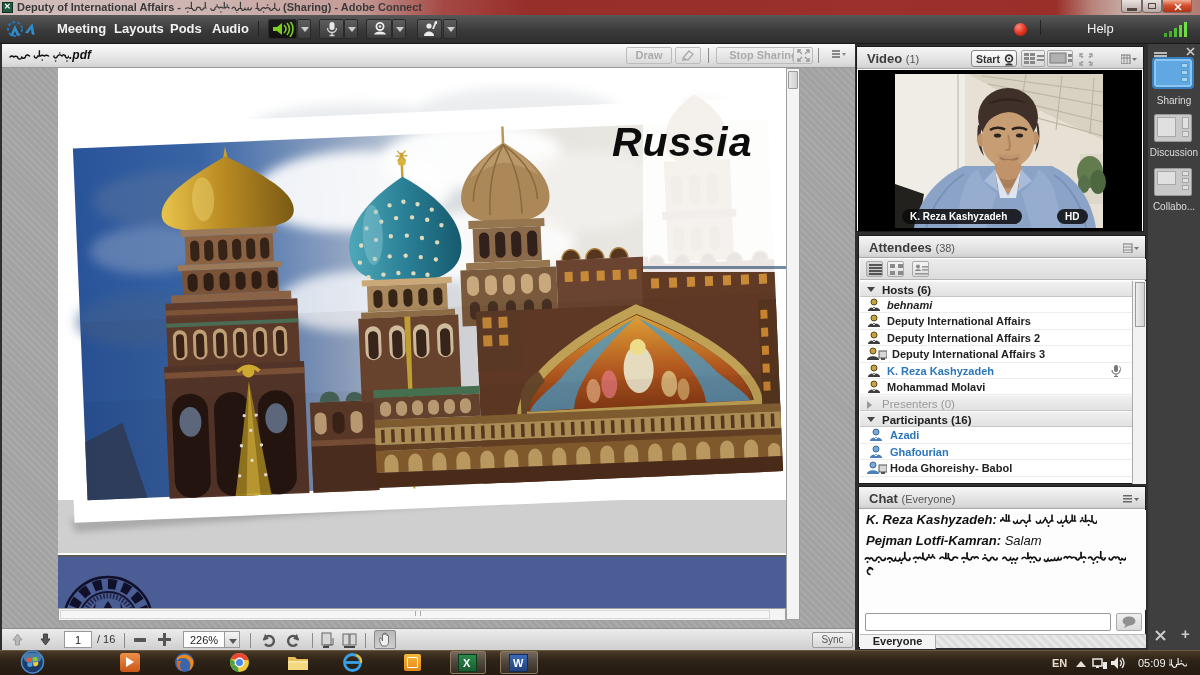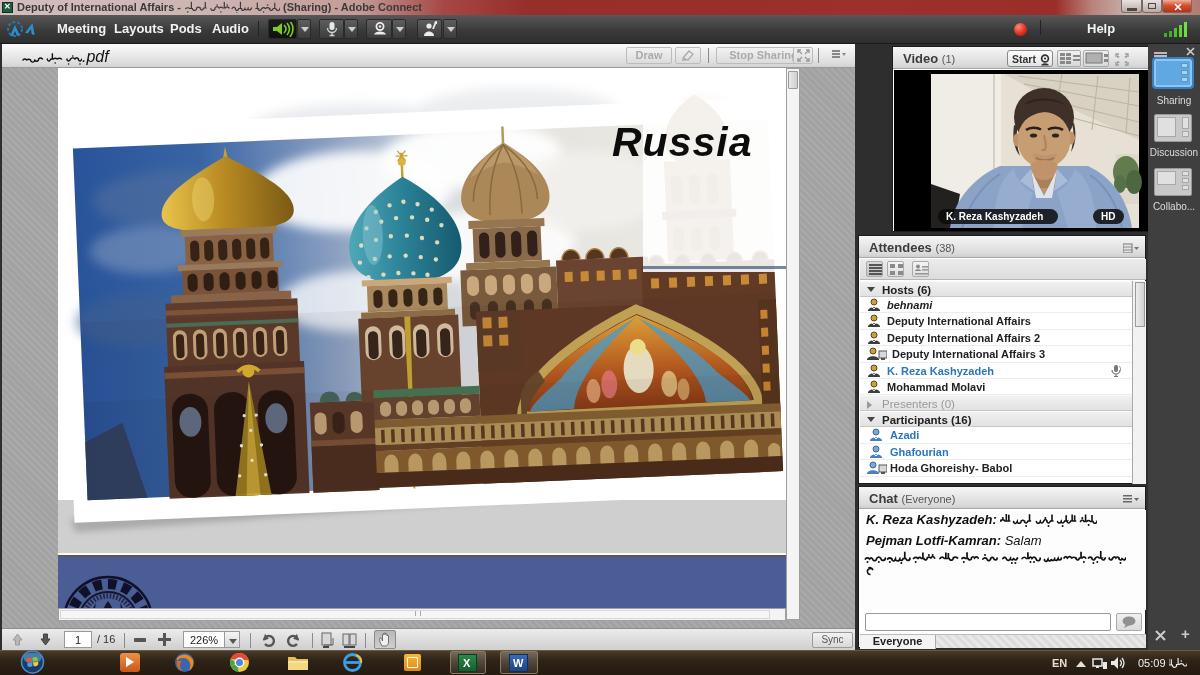--- a/index.html
+++ b/index.html
@@ -13,35 +13,35 @@
   #titleicon { left:2px; top:2px; width:11px; height:11px; background:#1f5c3f; border:1px solid #0e3322; }
   #titleicon:before { content:"✕"; position:absolute; left:1px; top:-1px; font-size:8px; color:#fff; font-weight:bold;}
   .winbtn { top:0px; height:13px; border:1px solid #7a6a66; border-top:none; border-radius:0 0 3px 3px; }
   #btnmin { left:1121px; width:21px; background:linear-gradient(#e8e2de,#b8aca6); }
   #btnmax { left:1142px; width:20px; background:linear-gradient(#e8e2de,#b8aca6); }
   #btncls { left:1162px; width:30px; background:linear-gradient(#f0b09a,#d4502e 45%,#b03416); }
   
   #menubar { left:0; top:15px; width:1200px; height:29px;
     background:linear-gradient(#585858,#3a3a3a 55%,#2e2e2e); border-bottom:1px solid #191919; }
   .menuitem { top:21px; color:#f2f2f2; font-size:13px; font-weight:bold; }
-  #mhelp { left:1087px; top:21px; color:#f2f2f2; font-size:13px; font-weight:bold; }
+  #mhelp { left:1087px; top:21px; color:#f2f2f2; font-size:13px; font-weight:normal; }
   #reddot { left:1014px; top:23px; width:13px; height:13px; border-radius:50%;
     background:radial-gradient(circle at 35% 30%,#ff8878,#e03020 55%,#a01808); }
   .mbtn { top:19px; height:20px; background:linear-gradient(#5e5e5e,#3c3c3c); border:1px solid #2a2a2a; border-radius:2px; }
   .mbtn.dark { background:linear-gradient(#1c1c1c,#111); }
   .ddarrow { position:absolute; width:0; height:0; border-left:4px solid transparent; border-right:4px solid transparent; border-top:5px solid #cfcfcf; }
 </style></head>
 <body>
 <div id="root">
 <style>
   
   #sharepod { left:2px; top:44px; width:853px; height:606px; background:#a4a4a4; }
   #shphead { left:0; top:0; width:853px; height:24px;
     background:linear-gradient(#fafafa,#dedede 80%,#d2d2d2); border-bottom:1px solid #9a9a9a; }
-  #shtitle { left:20px; top:4px; font-size:16px; font-weight:normal; font-style:italic; color:#111; }
+  #shtitle { left:7px; top:4px; font-size:12px; font-weight:bold; font-style:italic; color:#111; }
   .shbtn { top:3px; height:17px; background:linear-gradient(#f2f2f2,#dcdcdc); border:1px solid #bcbcbc; border-radius:2px; color:#aaa; font-size:11px; font-weight:bold; text-align:center; }
   .sep { top:4px; width:1px; height:15px; background:#8a8a8a; }
   #stage { left:0; top:24px; width:853px; height:584px;
     background:repeating-linear-gradient(45deg,#a2a2a2 0 3px,#aaa 3px 5px);font-style:italic; }
   #docarea { left:56px; top:0px; width:728px; height:540px; background:#fff; overflow:hidden; }
   #vscroll { left:784px; top:0px; width:14px; height:552px; background:#f4f4f4; border:1px solid #9f9f9f; }
   #vhandle { left:1px; top:2px; width:10px; height:18px; background:linear-gradient(90deg,#e8e8e8,#cfcfcf); border:1px solid #9a9a9a; border-radius:1px;}
   #hscroll { left:56px; top:540px; width:728px; height:13px; background:#f4f4f4; border:1px solid #9f9f9f; }
   #hhandle { left:1px; top:1px; width:710px; height:9px; background:#f6f6f6; border:1px solid #d8d8d8;}
   
@@ -54,21 +54,21 @@
   #zoomdd { left:222px; top:2px; width:16px; height:17px; background:linear-gradient(#f4f4f4,#d8d8d8); border:1px solid #999; }
   
   .pod { background:#fff; border:1px solid #1c1c1c; }
   .podhead { position:absolute; left:0; top:0; right:0; height:22px;
     background:linear-gradient(#f6f6f6,#dadada 85%,#cecece); border-bottom:1px solid #a8a8a8; }
   .podtitle { position:absolute; left:10px; top:4px; font-size:13px; font-weight:bold; color:#3c3c3c; }
   .podsub { font-weight:normal; font-size:11px; color:#555; }
   .podmenu { position:absolute; right:8px; top:7px; width:14px; height:9px; color:#777; font-size:9px; line-height:9px; }
 </style>
 <style>
-  #videopod { left:892px; top:46px; width:288px; height:186px; }
+  #videopod { left:856px; top:46px; width:288px; height:186px; }
   #vidblack { left:1px; top:23px; width:284px; height:161px; background:#000; }
   #startbtn { left:114px; top:3px; width:46px; height:17px; background:linear-gradient(#fdfdfd,#e4e4e4); border:1px solid #888; border-radius:3px; font-size:11px; font-weight:bold; color:#333; }
   .vicon { top:3px; height:17px; background:linear-gradient(#f0f0f0,#d8d8d8); border:1px solid #aaa; border-radius:2px; }
   #attpod { left:858px; top:235px; width:288px; height:249px; }
   #atttools { left:1px; top:23px; width:286px; height:21px; background:linear-gradient(#ececec,#dcdcdc); border-bottom:1px solid #b5b5b5;}
   .attbtn { top:2px; width:17px; height:16px; background:linear-gradient(#f4f4f4,#ddd); border:1px solid #aaa; border-radius:2px; }
   #attlist { left:1px; top:45px; width:272px; height:200px; background:#fff; font-size:11px; }
   .secrow { position:relative; height:16px; background:linear-gradient(#f0f0f0,#e2e2e2); border-bottom:1px solid #c6c6c6; border-top:1px solid #fafafa; }
   .secrow b { position:absolute; left:22px; top:2px; font-size:11.5px; color:#222; }
   .arow { position:relative; height:16.4px; border-bottom:1px solid #ededed; background:#fff; }

